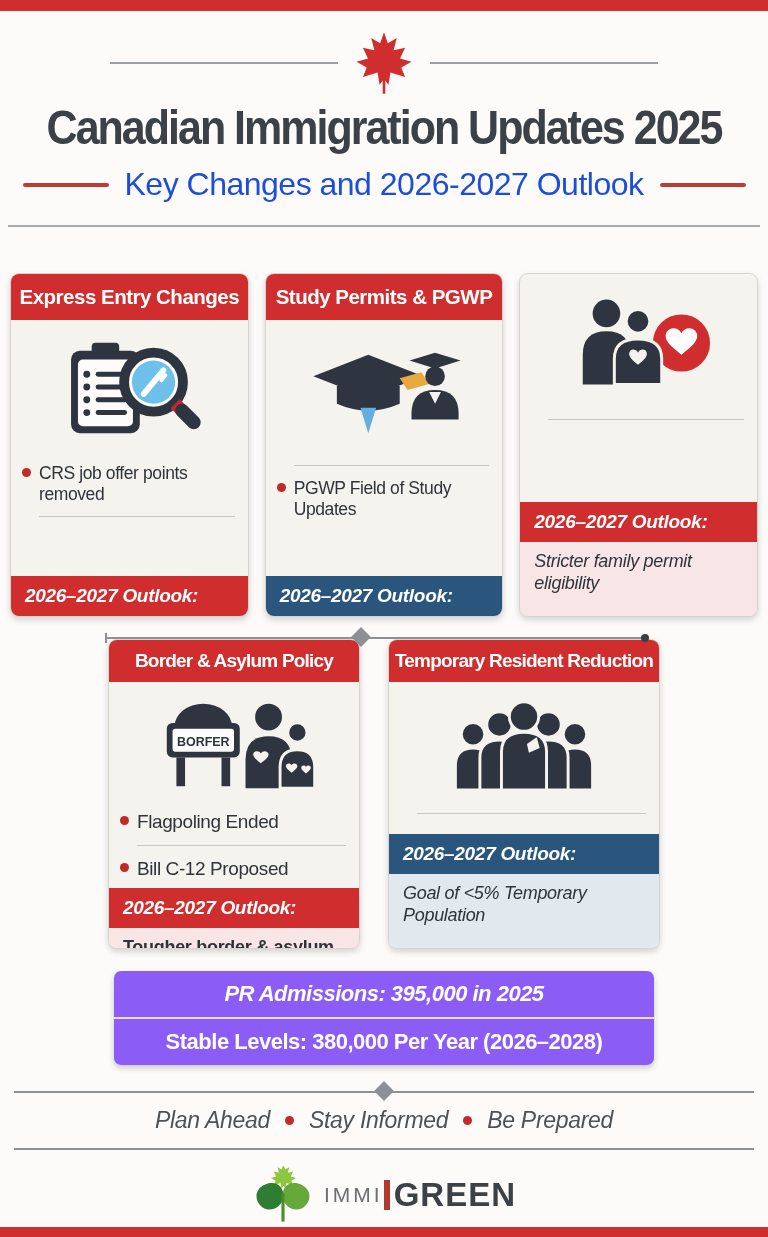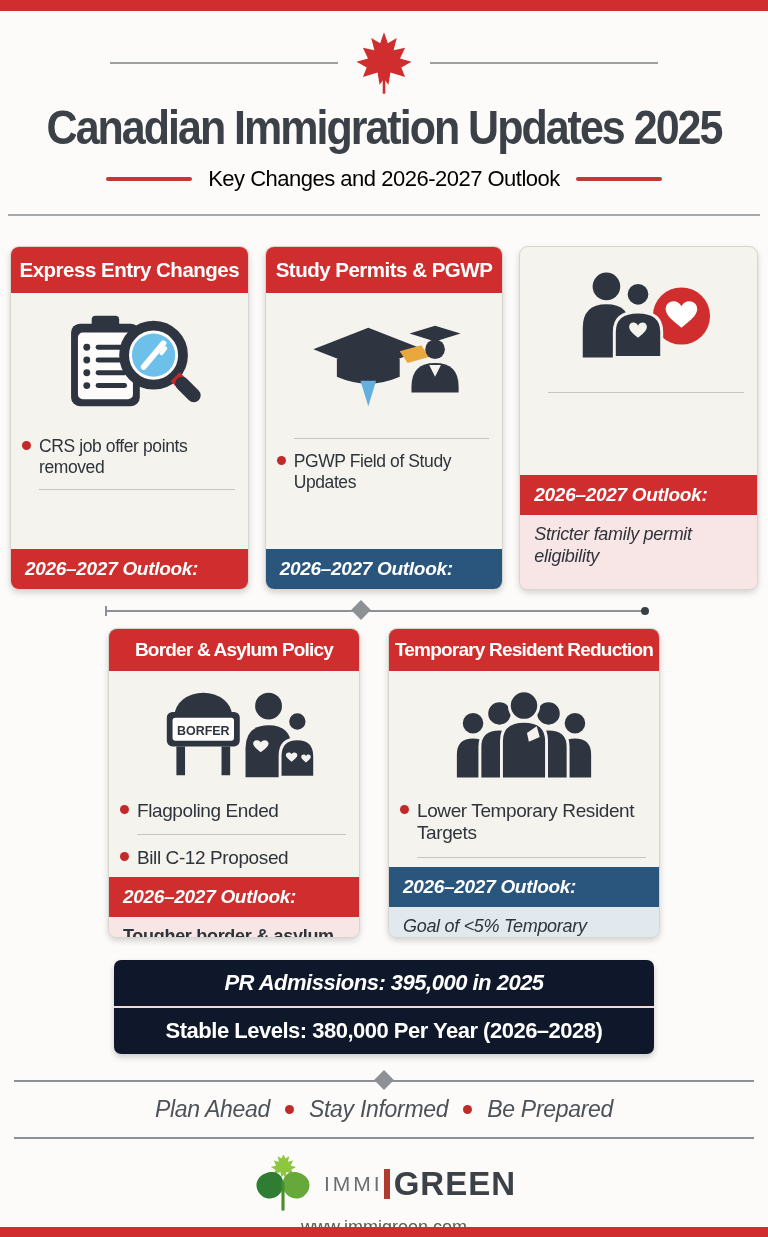--- a/index.html
+++ b/index.html
@@ -11,25 +11,25 @@
   .bottom-bar{position:absolute;bottom:0;left:0;width:768px;height:10px;background:#d02e2e;}
 
   
   .leaf-row{display:flex;align-items:center;justify-content:center;gap:14px;margin-top:16px;height:72px;}
   .leaf-line{width:228px;height:2px;background:#9aa0a5;}
   .maple-leaf{width:64px;height:72px;flex:none;}
   .page-title{margin:4px 6px 0;text-align:center;white-space:nowrap;}
   .page-title span{display:inline-block;font-size:43px;font-weight:bold;letter-spacing:-2px;color:#3b4147;transform:scale(1,1.12);}
   .subtitle-row{display:flex;align-items:center;justify-content:center;gap:16px;margin-top:14px;}
   .sub-dash{width:86px;height:4px;background:#c03a35;border-radius:2px;}
-  .subtitle{font-size:22px;color:#000000;letter-spacing:-0.5px;}
+  .subtitle{font-size:32px;color:#1d4ed8;letter-spacing:-0.5px;}
   .header-divider{height:2px;background:#a7aaad;margin:22px 8px 0;}
 
   
-  .cards-row1{display:grid;grid-template-columns:repeat(3,1fr);gap:16px;padding:0 10px;margin-top:30px;}
+  .cards-row1{display:grid;grid-template-columns:repeat(3,1fr);gap:16px;padding:0 10px;margin-top:46px;}
   .cards-row1 .card{height:342px;}
   .card{background:#f5f3ee;border:1px solid #d8d5cf;border-radius:9px;overflow:hidden;display:flex;
         flex-direction:column;box-shadow:0 3px 6px rgba(0,0,0,.16);}
   .card-header{background:#d02e2e;color:#fff;font-weight:bold;font-size:20.5px;letter-spacing:-0.5px;
         text-align:center;padding:11px 4px;flex:none;}
   .card-body{flex:1;display:flex;flex-direction:column;padding:10px 11px 2px;}
   .icon-wrap{height:118px;display:flex;align-items:center;justify-content:center;margin-bottom:10px;flex:none;}
   .row2 .icon-wrap{height:104px;}
   .bullet{display:flex;gap:8px;font-size:17.5px;font-weight:normal;color:#2e343a;line-height:1.18;
         letter-spacing:-0.4px;margin:5px 0;}
@@ -42,28 +42,28 @@
   .outlook-text.pink{background:#f8e5e5;}
   .outlook-text.blue{background:#e1e8ee;}
   .outlook-text.it{font-style:italic;}
   .outlook-text.up{font-weight:bold;}
 
   .connector{position:relative;height:2px;background:#8d9196;margin:20px 122px 0 105px;}
   .connector .diamond{position:absolute;left:46%;top:-7px;width:14px;height:14px;background:#8d9196;transform:rotate(45deg);}
   .connector .end-dot{position:absolute;right:-3px;top:-3px;width:8px;height:8px;border-radius:50%;background:#3a3f44;}
   .connector .start-tick{position:absolute;left:0;top:-4px;width:2px;height:10px;background:#8d9196;}
 
-  .cards-row2{display:grid;grid-template-columns:252px 272px;gap:28px;justify-content:center;margin-top:16px;}
+  .cards-row2{display:grid;grid-template-columns:252px 272px;gap:28px;justify-content:center;}
   .cards-row2 .card{height:308px;}
   .cards-row2 .card-header{font-size:19px;letter-spacing:-0.8px;padding:10px 4px;}
   .cards-row2 .bullet{font-size:19px;}
 
   
   .banners{width:540px;margin:22px auto 0;border-radius:7px;overflow:hidden;box-shadow:0 3px 6px rgba(0,0,0,.2);}
-  .banner{background:#0f172a;color:#fff;text-align:center;font-size:22px;font-weight:bold;
+  .banner{background:#8b5cf6;color:#fff;text-align:center;font-size:22px;font-weight:bold;
         padding:10px 4px;letter-spacing:-0.5px;}
   .banner.it{font-style:italic;}
   .banner + .banner{border-top:2px solid #f3d9d9;}
 
   
   .footer-line{position:relative;height:2px;background:#8d9196;margin:26px 14px 0;}
   .footer-line .diamond{position:absolute;left:50%;top:-7px;width:14px;height:14px;margin-left:-7px;
         background:#8d9196;transform:rotate(45deg);}
   .motto{display:flex;justify-content:center;align-items:center;gap:15px;margin-top:14px;
         font-style:italic;font-size:23px;color:#4c5258;letter-spacing:-0.3px;}
@@ -241,24 +241,20 @@
             <circle cx="60" cy="30" r="13"></circle>
             <path d="M40 97 L40 64 Q40 46 60 46 Q80 46 80 64 L80 97 Z"></path>
             <circle cx="110" cy="30" r="13"></circle>
             <path d="M90 97 L90 64 Q90 46 110 46 Q130 46 130 64 L130 97 Z"></path>
             <circle cx="85" cy="22" r="15"></circle>
             <path d="M62 97 L62 58 Q62 38 85 38 Q108 38 108 58 L108 97 Z"></path>
           </g>
           <path d="M88 50 l10 -7 l3 11 l-11 5 Z" fill="#f5f3ee"></path>
         </svg>
       </div>
-      <div class="bullet">
-        <span class="dot"></span>
-        <span>Lower Temporary Resident Targets</span>
-      </div>
       <div class="bullet-divider"></div>
     </div>
     <div class="outlook-label navy">2026–2027 Outlook:</div>
     <div class="outlook-text blue it">Goal of &lt;5% Temporary Population</div>
   </div>
 </div>
 
 <div class="banners">
   <div class="banner it">PR Admissions: 395,000 in 2025</div>
   <div class="banner">Stable Levels: 380,000 Per Year (2026–2028)</div>

